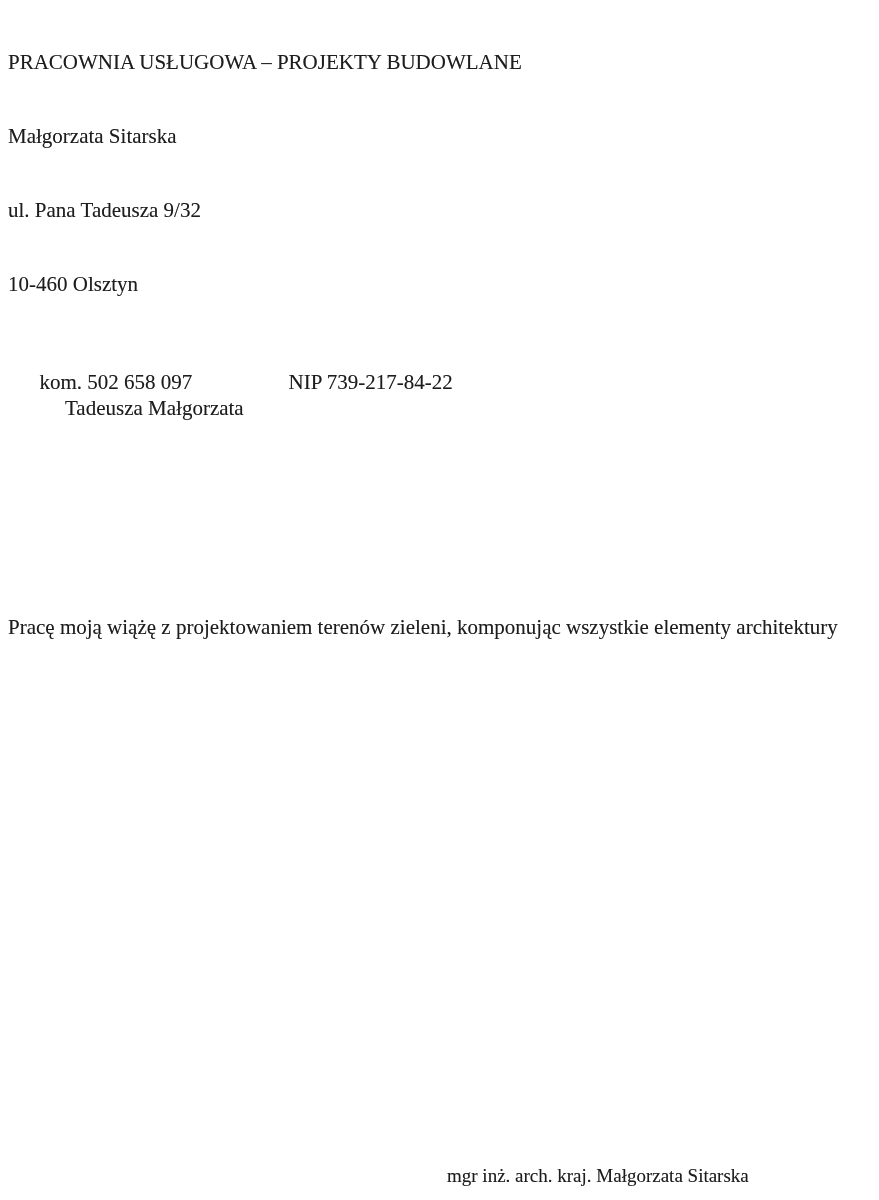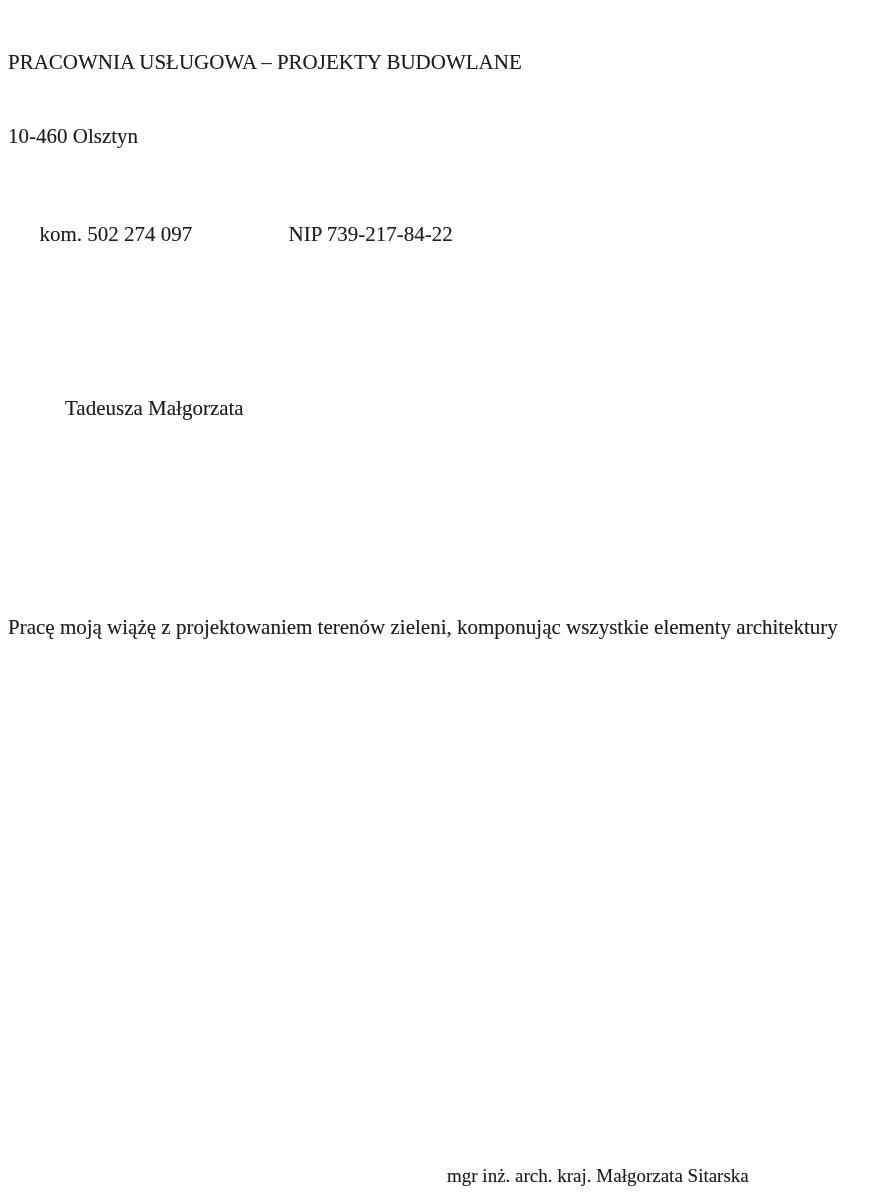--- a/index.html
+++ b/index.html
@@ -59,23 +59,25 @@
     white-space: pre;
   }
 </style>
 </head>
 <body>
 
 <div class="page">
 
   <header class="letterhead">
     <div class="h-line">PRACOWNIA USŁUGOWA – PROJEKTY BUDOWLANE</div>
+    <div class="h-line">Małgorzata Sitarska</div>
+    <div class="h-line">ul. Pana Tadeusza 9/32</div>
     <div class="h-line">10-460 Olsztyn</div>
     <div class="h-line contact-row">
-      <span class="phone">kom. 502 274 097</span><span class="nip">NIP 739-217-84-22</span>
+      <span class="phone">kom. 502 658 097</span><span class="nip">NIP 739-217-84-22</span>
     </div>
   </header>
 
   <main class="letter-body">
     <div class="line subject">Tadeusza Małgorzata</div>
 
     <section class="paragraph">
       <div class="line">Pracę moją wiążę z projektowaniem terenów zieleni, komponując wszystkie elementy architektury</div>
     </section>
 

